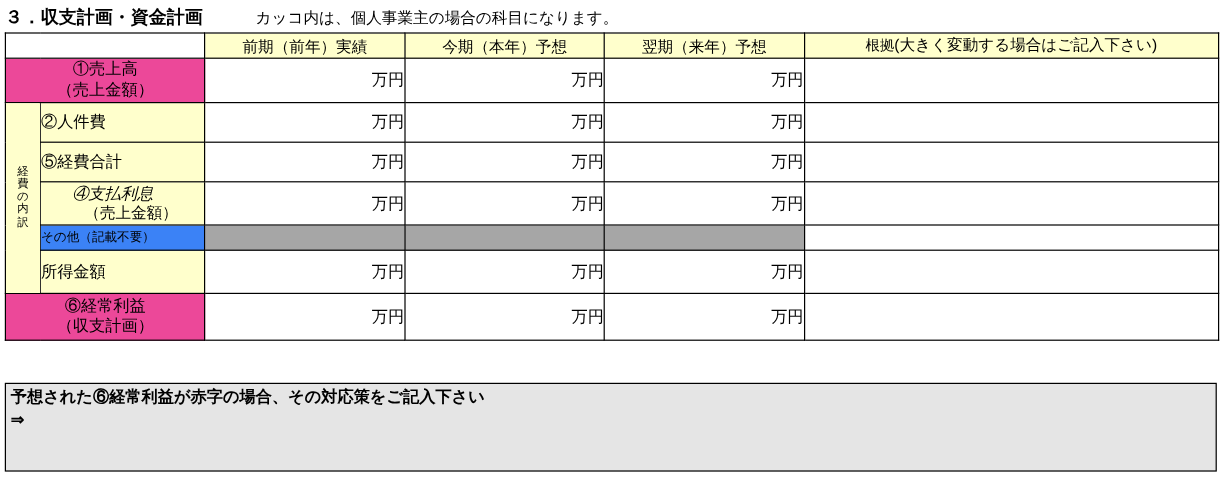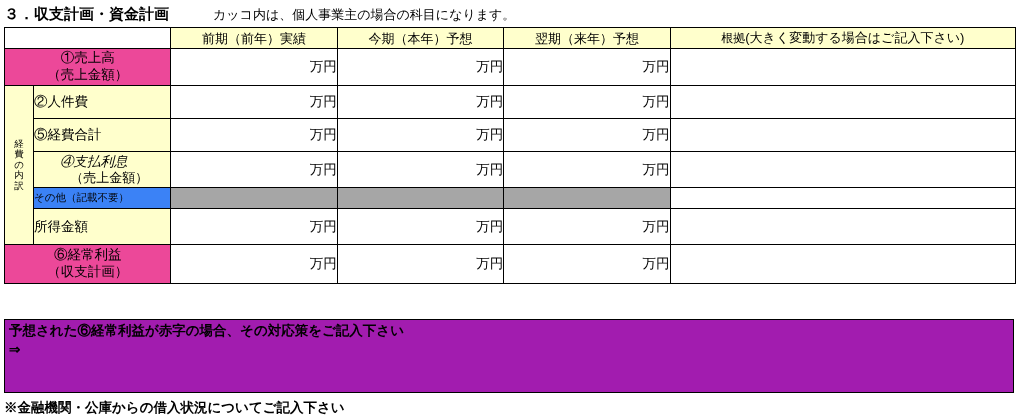--- a/index.html
+++ b/index.html
@@ -138,21 +138,21 @@
 
   
   .note-box {
     position: absolute;
     left: 4px;
     top: 319px;
     width: 1010px;
     height: 74px;
     border: 1px solid #000000;
     box-sizing: border-box;
-    background: #a21caf;
+    background: #e5e5e5;
   }
   .note-box .nb-title {
     font-size: 13.5px;
     font-weight: bold;
     padding: 2px 0 0 4px;
     white-space: nowrap;
   }
   .note-box .nb-arrow {
     font-size: 13.5px;
     font-weight: bold;
@@ -274,17 +274,14 @@
         <td class="money"></td>
       </tr>
     </tbody>
   </table>
 
   <div class="note-box">
     <div class="nb-title">予想された⑥経常利益が赤字の場合、その対応策をご記入下さい</div>
     <div class="nb-arrow">⇒</div>
   </div>
 
-  <div class="bottom-strip">
-    <span>※金融機関・公庫からの借入状況についてご記入下さい</span>
-  </div>
 
 </div>
 
 </body></html>

